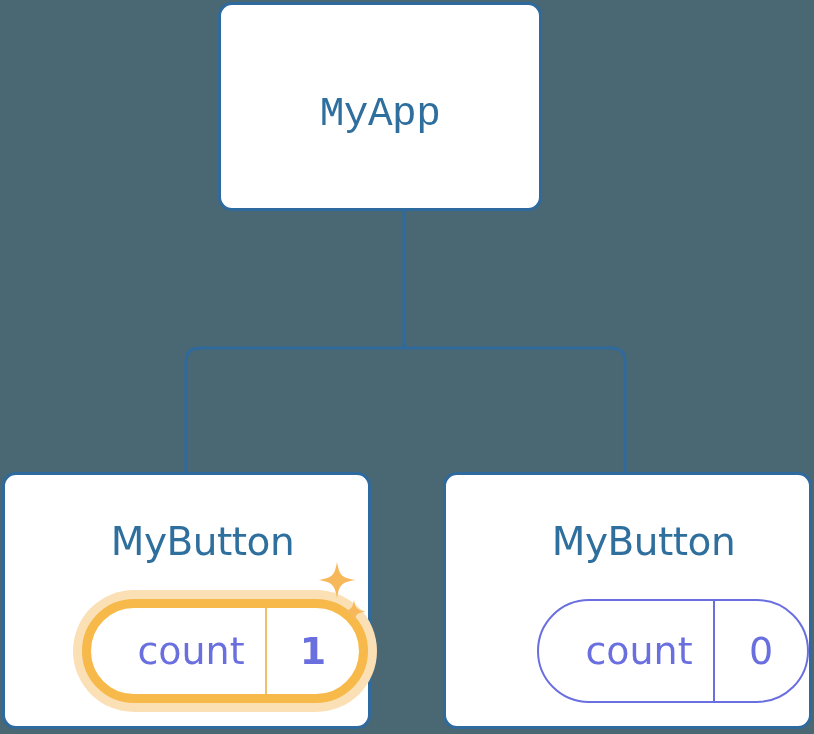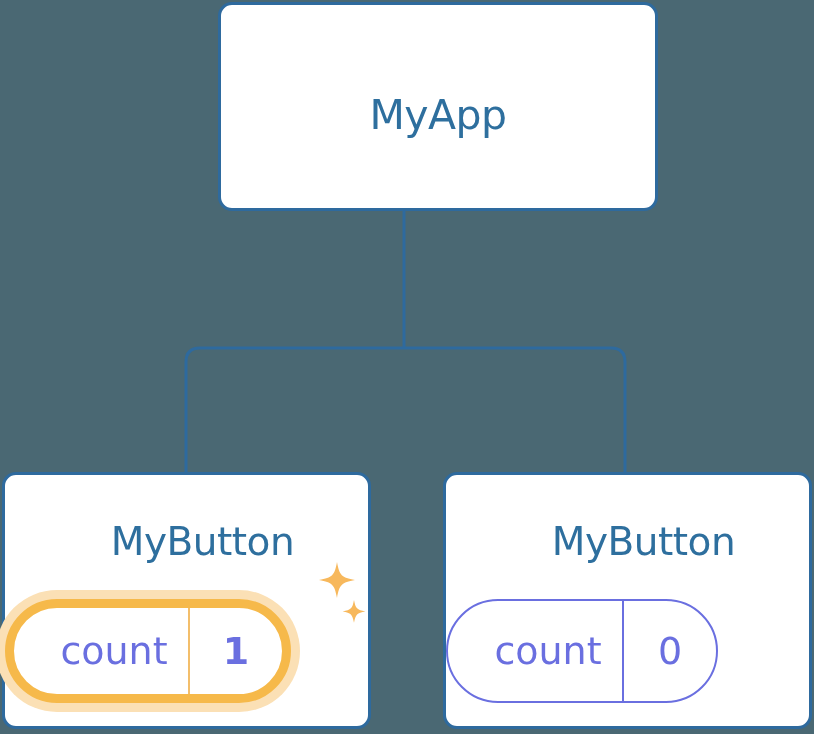--- a/index.html
+++ b/index.html
@@ -35,22 +35,23 @@
     position: absolute;
     background: #ffffff;
     border: 3px solid #2e6a9e;
     border-radius: 14px;
     box-sizing: border-box;
   }
 
   #card-root {
     left: 218px;
     top: 2px;
-    width: 440px;
+    width: 324px;
     height: 209px;
+    font-family: Liberation Mono, monospace;
   }
 
   #card-child-0 {
     left: 2px;
     top: 472px;
     width: 369px;
     height: 257px;
   }
 
   #card-child-1 {
@@ -85,21 +86,21 @@
 
   
   .pill-wrap {
     position: absolute;
     left: 0;
     top: 116px;
     width: 100%;
     height: 120px;
     display: flex;
     align-items: center;
-    justify-content: flex-start;
+    justify-content: flex-end;
   }
 
   .pill {
     position: relative;
     display: flex;
     align-items: stretch;
     height: 104px;
     border: 2px solid #6a6fe0;
     border-radius: 56px;
     background: #ffffff;

